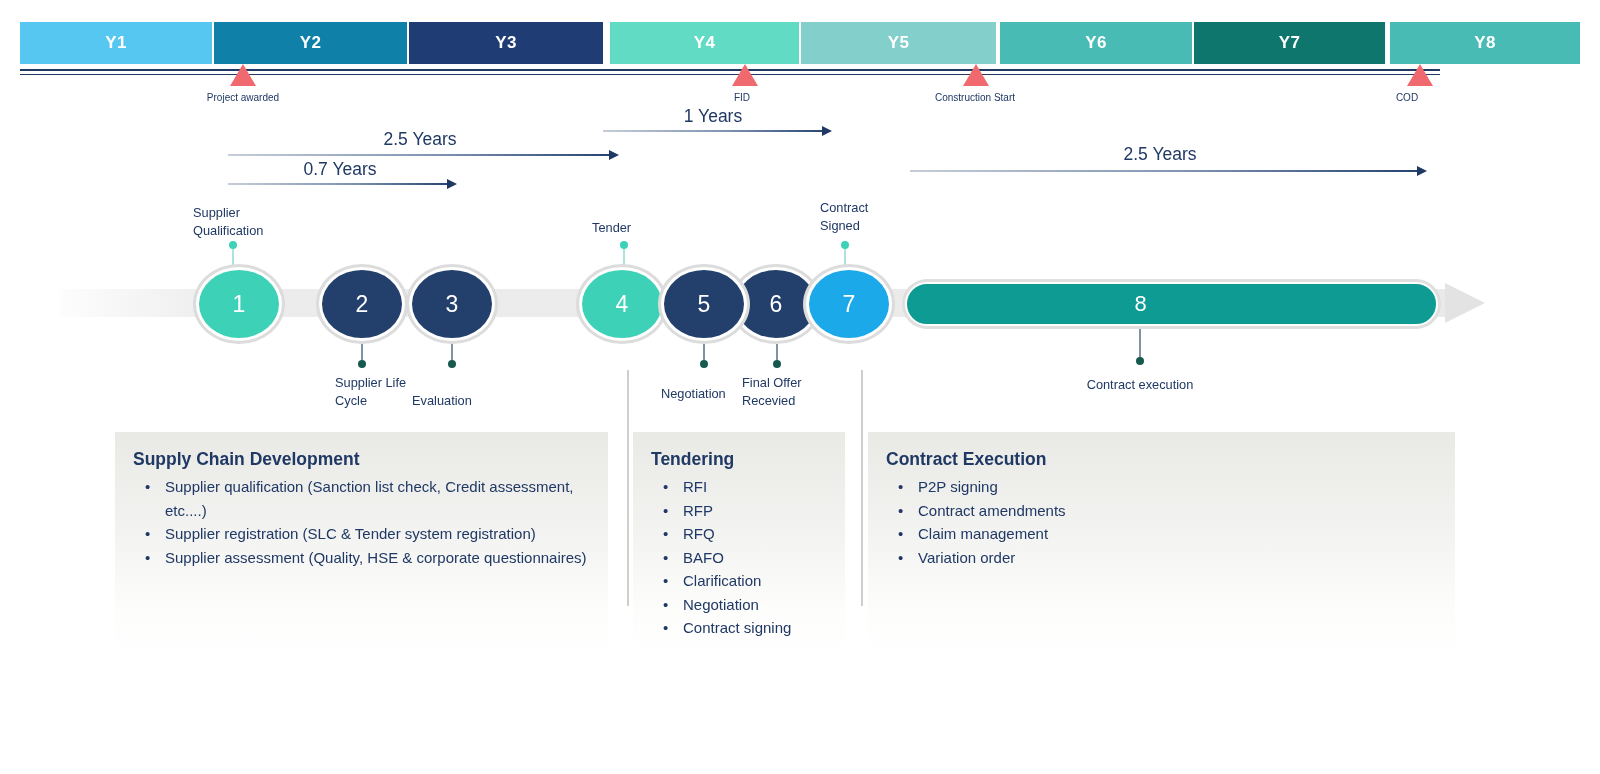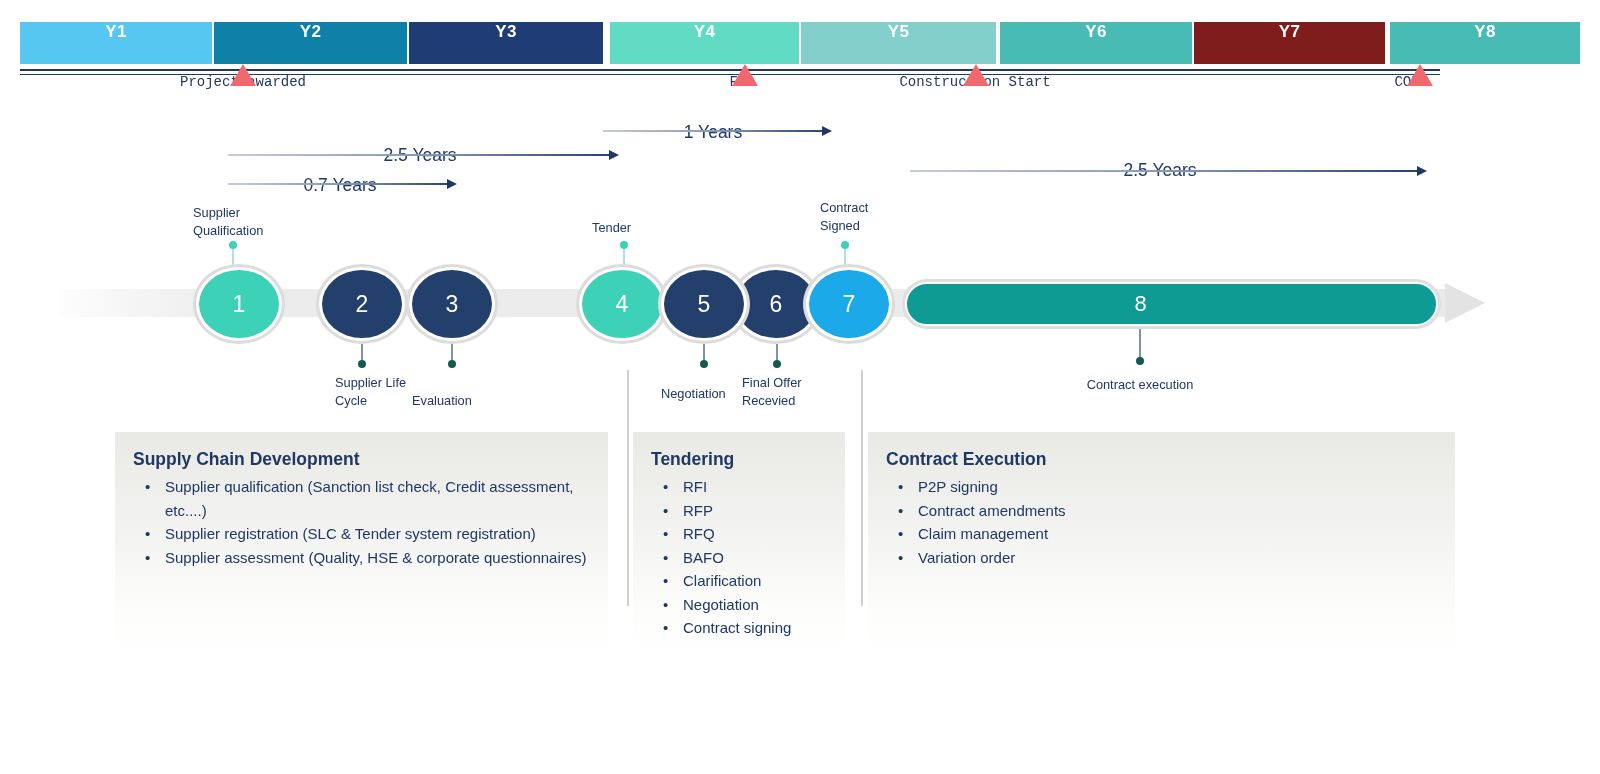--- a/index.html
+++ b/index.html
@@ -1,31 +1,31 @@
 <!DOCTYPE html>
 <html><head>
 <meta charset="utf-8">
 <style>
   html,body{margin:0;padding:0;background:#fff;}
   .canvas{position:relative;width:1600px;height:774px;background:#fff;overflow:hidden;
           font-family:"Liberation Sans",sans-serif;color:#1F3864;}
   
-  .yseg{position:absolute;top:22px;height:42px;display:flex;align-items:flex-start;justify-content:center;}
+  .yseg{position:absolute;top:22px;height:42px;display:flex;align-items:center;justify-content:center;}
   .yseg span{color:#fff;font-weight:700;font-size:17px;letter-spacing:.3px;}
   .baseline{position:absolute;left:20px;top:69px;width:1420px;height:3px;
             border-top:2px solid #1F3864;border-bottom:1.5px solid #1F3864;}
   
   .tri{position:absolute;top:64px;width:0;height:0;border-left:13px solid transparent;
        border-right:13px solid transparent;border-bottom:22px solid #F0696F;z-index:3;}
-  .mslabel{position:absolute;top:74px;transform:translateX(-50%);font-size:14px;white-space:nowrap;font-family:Liberation Mono, monospace;}
+  .mslabel{position:absolute;top:92px;transform:translateX(-50%);font-size:10px;white-space:nowrap;}
   
   .aline{position:absolute;height:2px;background:linear-gradient(90deg,#C6CDD8 0%,#7E92B0 55%,#24406E 100%);}
   .aline::after{content:"";position:absolute;right:-2px;top:-4.5px;width:0;height:0;
        border-left:10px solid #1F3864;border-top:5.5px solid transparent;border-bottom:5.5px solid transparent;}
-  .alabel{position:absolute;transform:translateX(-50%);font-size:17.5px;white-space:nowrap;margin-top:16px;}
+  .alabel{position:absolute;transform:translateX(-50%);font-size:17.5px;white-space:nowrap;}
   
   .band{position:absolute;left:60px;top:289px;width:1385px;height:28px;
         background:linear-gradient(90deg,#FDFDFD 0%,#ECECEC 12%,#EAEAEA 100%);}
   .bandhead{position:absolute;left:1445px;top:283px;width:0;height:0;
         border-left:40px solid #E3E3E3;border-top:20px solid transparent;border-bottom:20px solid transparent;}
   
   .cstep{position:absolute;top:264px;width:92px;height:80px;border-radius:50%;background:#DCDCDC;
          display:flex;align-items:center;justify-content:center;}
   .cstep .fill{width:86px;height:74px;border-radius:50%;border:3px solid #fff;box-sizing:border-box;
          display:flex;align-items:center;justify-content:center;color:#fff;font-size:23px;}
@@ -68,21 +68,21 @@
     </div>
   <div class="yseg" style="left:610px;width:189px;background:#61DBC3">
       <span>Y4</span>
     </div>
   <div class="yseg" style="left:801px;width:195px;background:#83CFCC">
       <span>Y5</span>
     </div>
   <div class="yseg" style="left:1000px;width:192px;background:#48BBB4">
       <span>Y6</span>
     </div>
-  <div class="yseg" style="left:1194px;width:191px;background:#7f1d1d">
+  <div class="yseg" style="left:1194px;width:191px;background:#0f766e">
       <span>Y7</span>
     </div>
   <div class="yseg" style="left:1390px;width:190px;background:#48BBB4">
       <span>Y8</span>
     </div>
 
   <div class="baseline"></div>
 
   <div class="tri" style="left:230px"></div>
   <div class="tri" style="left:732px"></div>

